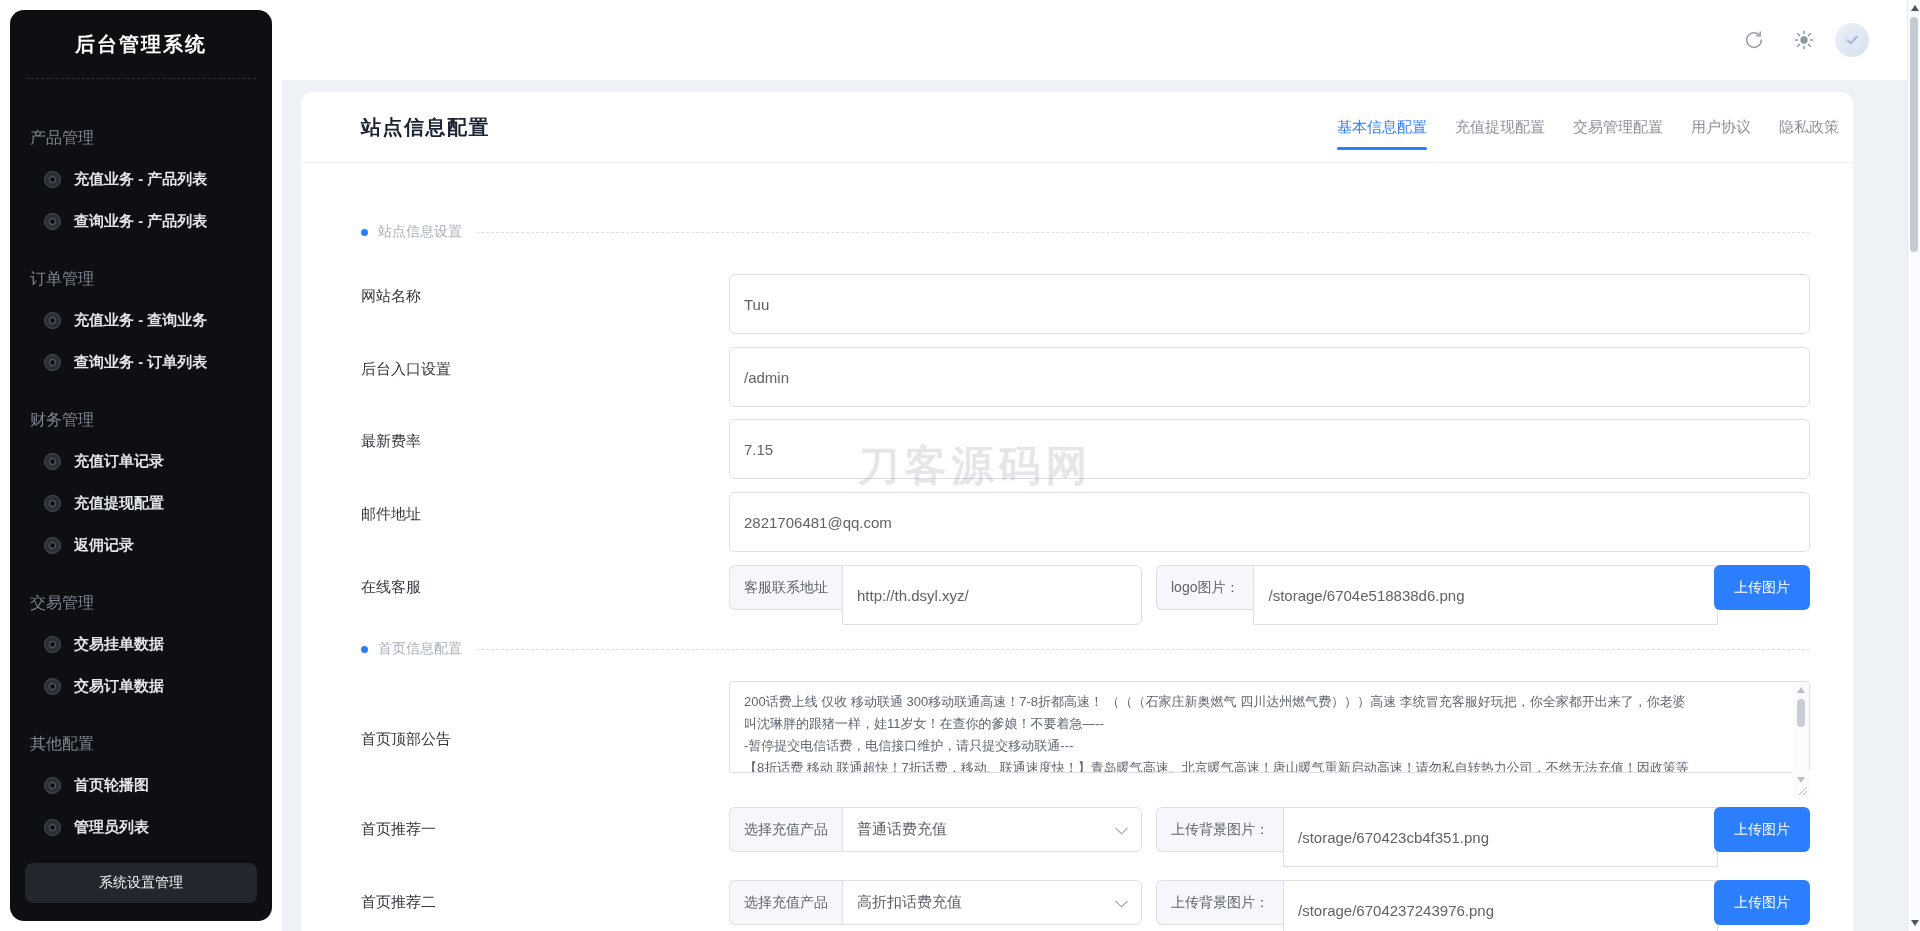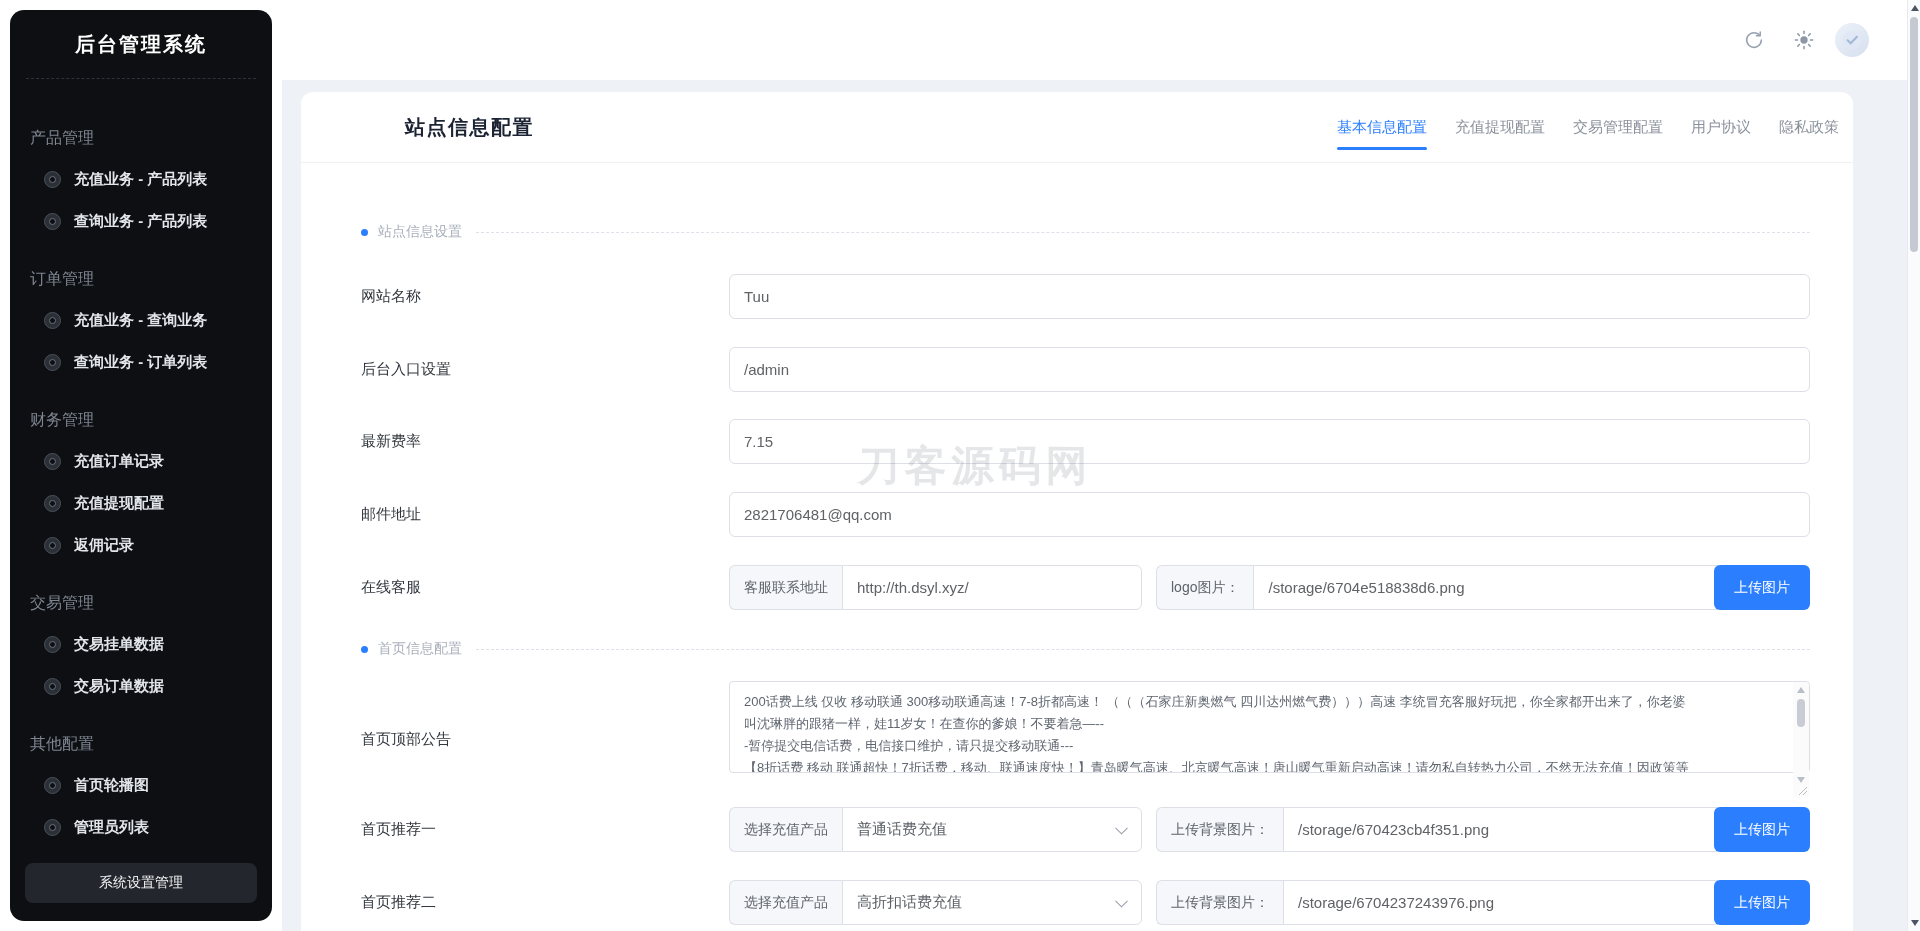--- a/index.html
+++ b/index.html
@@ -34,38 +34,38 @@
     background:linear-gradient(140deg,#edf2f9,#d5dfee); display:flex; align-items:center;
     justify-content:center; cursor:pointer; }
 
   
   .content { position:absolute; left:282px; top:80px; width:1626px; height:851px;
     background:#eef1f6; overflow:hidden; }
   .card { position:absolute; left:19px; top:12px; width:1552px; height:880px;
     background:#ffffff; border-radius:12px; }
 
   .card-header { position:absolute; top:0; left:0; right:0; height:71px; display:flex;
-    align-items:center; border-bottom:1px solid #f0f1f4;padding-left:44px; }
+    align-items:center; border-bottom:1px solid #f0f1f4; }
   .page-title { margin-left:60px; font-size:20px; font-weight:700; color:#1c2433; letter-spacing:1.5px; }
   .tabs { margin-left:auto; margin-right:14px; display:flex; gap:28px; }
   .tab { font-size:15px; color:#8b919c; cursor:pointer; position:relative; white-space:nowrap; }
   .tab.active { color:#2b7fff; font-weight:500; }
   .tab.active::after { content:''; position:absolute; left:0; right:0; bottom:-13px;
     height:3px; background:#2b7fff; border-radius:2px; }
 
   .sec-header { position:absolute; left:60px; width:1449px; height:20px; display:flex; align-items:center; }
   .sec-dot { width:7px; height:7px; border-radius:50%; background:#2b7fff; }
   .sec-label { margin-left:10px; font-size:14px; color:#a9b0bb; }
   .sec-dash { flex:1; margin-left:14px; border-top:1px dashed #dde2e9; }
 
   .row { position:absolute; left:60px; width:1449px; height:45px; display:flex; align-items:center; }
   .lbl { width:368px; flex:0 0 368px; font-size:15px; color:#33383f; }
   .ctrl { flex:1; display:flex; height:45px; align-items:stretch; }
   .inp { border:1px solid #dcdfe6; border-radius:6px; padding:0 14px; font-size:15px;
-    color:#606266; background:#fff; height:45px; width:100%; outline:none; font-family:inherit; }
+    color:#606266; background:#fff; height:60px; width:100%; outline:none; font-family:inherit; }
   .addon { background:#f5f7fa; border:1px solid #dcdfe6; border-right:none;
     border-radius:6px 0 0 6px; display:flex; align-items:center; padding:0 14px;
     font-size:14px; color:#5f646b; white-space:nowrap; }
   .grp-inp { flex:0 0 300px; border-radius:0 6px 6px 0; }
   .grow-inp { flex:1 1 auto; width:auto; border-radius:0; }
   .spacer { width:14px; flex:0 0 14px; }
   .select { flex:0 0 300px; border:1px solid #dcdfe6; background:#fff; display:flex;
     align-items:center; padding:0 34px 0 14px; font-size:15px; color:#5b6067;
     position:relative; cursor:pointer; border-radius:0 6px 6px 0; }
   .select .chev { position:absolute; right:15px; top:50%; width:9px; height:9px;

